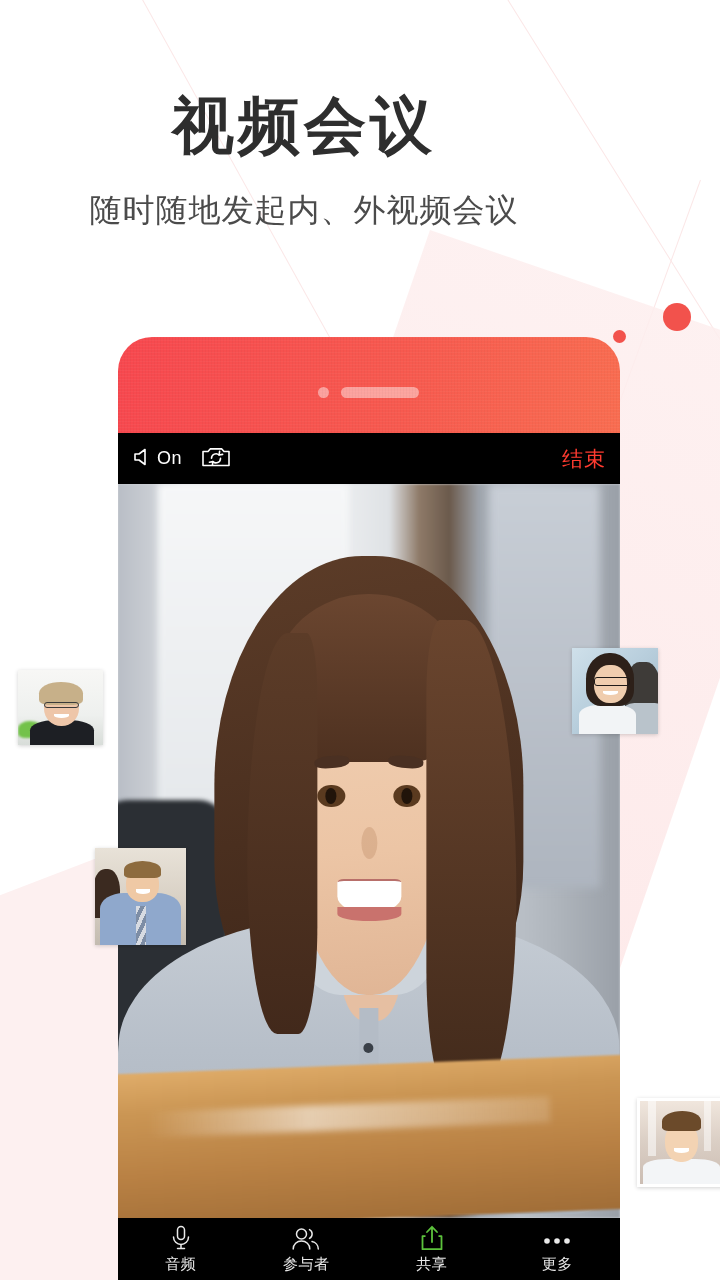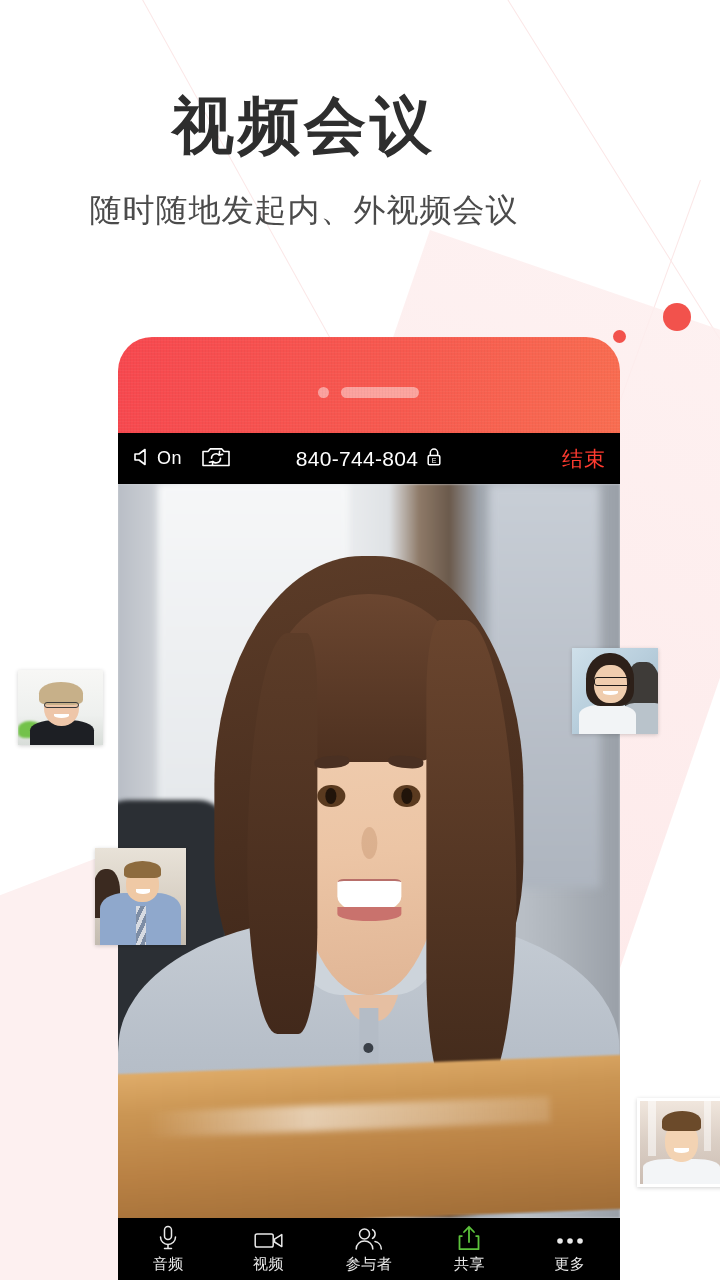--- a/index.html
+++ b/index.html
@@ -389,30 +389,20 @@
 
         <span>
           <svg width="30" height="24" viewBox="0 0 30 24" fill="none">
             <path d="M2 6.5h5l2.2-2.6h11.6L23 6.5h5v14H2v-14z" stroke="#ffffff" stroke-width="1.6" stroke-linejoin="round"></path>
             <path d="M10.5 13.2a4.5 4.5 0 0 1 7.6-3.2M19.5 13.4a4.5 4.5 0 0 1-7.6 3.2" stroke="#ffffff" stroke-width="1.6" stroke-linecap="round"></path>
             <path d="M18.6 6.4l-.5 3.6 3.5-.6M11.4 20.2l.5-3.6-3.5.6" stroke="#ffffff" stroke-width="1.6" stroke-linecap="round" stroke-linejoin="round"></path>
           </svg>
         </span>
       </div>
 
-      <div class="cb-center">
-        <span class="meeting-id">840-744-804</span>
-        <span>
-          <svg width="16" height="20" viewBox="0 0 16 20" fill="none">
-            <path d="M4.3 8.4V5.8a3.7 3.7 0 0 1 7.4 0v2.6" stroke="#ffffff" stroke-width="1.5"></path>
-            <rect x="2.2" y="8.4" width="11.6" height="9.4" rx="1.4" stroke="#ffffff" stroke-width="1.5"></rect>
-            <text x="8" y="15.6" font-size="7" fill="#ffffff" text-anchor="middle" font-family="Liberation Sans, sans-serif">E</text>
-          </svg>
-        </span>
-      </div>
 
       <div class="cb-right">
         <button class="end-btn">结束</button>
       </div>
     </div>
 
     <div class="stage">
 
       <div class="scene">
         <div class="scene-bg"></div>
@@ -456,29 +446,20 @@
         <span class="ti">
           <svg width="24" height="26" viewBox="0 0 24 26" fill="none">
             <rect x="8.5" y="1.5" width="7" height="13" rx="3.5" stroke="#e9e9e9" stroke-width="1.5"></rect>
             <path d="M4.5 12a7.5 7.5 0 0 0 15 0" stroke="#e9e9e9" stroke-width="1.5" stroke-linecap="round"></path>
             <path d="M12 19.5v4M8.5 23.5h7" stroke="#e9e9e9" stroke-width="1.5" stroke-linecap="round"></path>
           </svg>
         </span>
         <span class="tl">音频</span>
       </button>
 
-      <button class="tool">
-        <span class="ti">
-          <svg width="30" height="22" viewBox="0 0 30 22" fill="none">
-            <rect x="1.2" y="5" width="18" height="13" rx="1.8" stroke="#e9e9e9" stroke-width="1.5"></rect>
-            <path d="M20.5 10.2l7.3-4.6v12l-7.3-4.6v-2.8z" stroke="#e9e9e9" stroke-width="1.5" stroke-linejoin="round"></path>
-          </svg>
-        </span>
-        <span class="tl">视频</span>
-      </button>
 
       <button class="tool">
         <span class="ti">
           <svg width="30" height="24" viewBox="0 0 30 24" fill="none">
             <circle cx="10.5" cy="7" r="5" stroke="#e9e9e9" stroke-width="1.5"></circle>
             <path d="M2.2 22c0-4.6 3.7-8 8.3-8s8.3 3.4 8.3 8" stroke="#e9e9e9" stroke-width="1.5" stroke-linecap="round"></path>
             <path d="M18.5 2.6a5 5 0 0 1 0 8.8" stroke="#e9e9e9" stroke-width="1.5" stroke-linecap="round"></path>
             <path d="M21 14.6c3.6.7 6.3 3.7 6.3 7.4" stroke="#e9e9e9" stroke-width="1.5" stroke-linecap="round"></path>
           </svg>
         </span>

